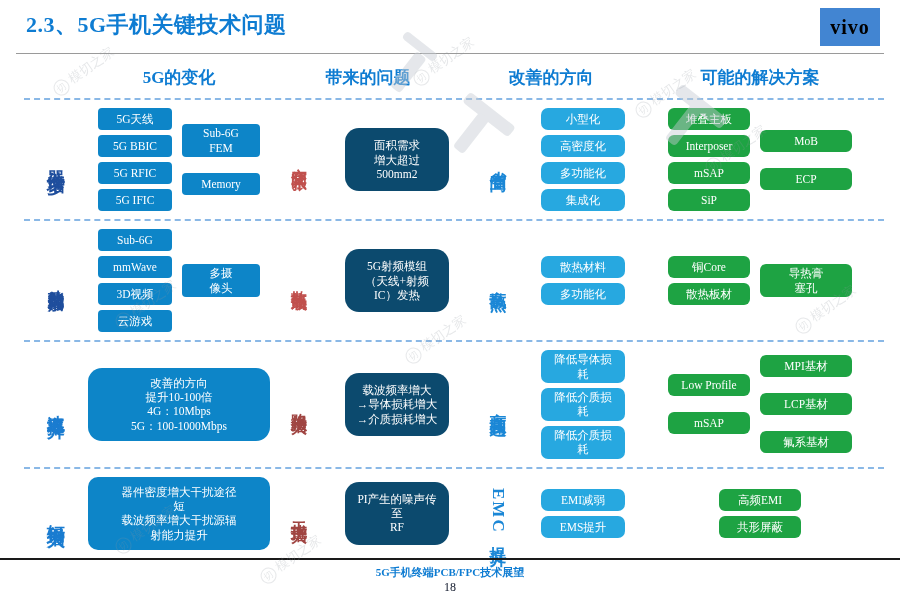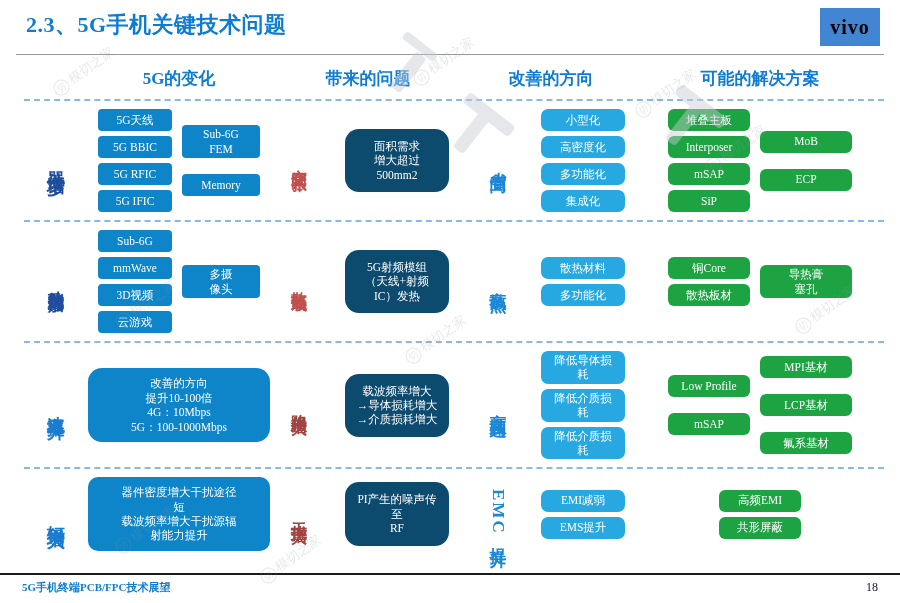--- a/index.html
+++ b/index.html
@@ -51,21 +51,21 @@
   .b-red{background:#0c4a6e;border-radius:14px;font-size:11.5px;padding:10px 8px;width:104px;}
   .b-lblue{background:#27a8e0;border-radius:7px;font-size:11.5px;min-height:22px;
            padding:2px 4px;width:84px;}
   .b-green{background:#1ea343;border-radius:6px;font-size:11.5px;min-height:22px;
            padding:2px 6px;width:82px;}
   .b-green.w2{width:92px;}
   .gap-lg{gap:16px;}
   
   .footer{margin-top:auto;border-top:2px solid #1a1a1a;margin-left:0;margin-right:0;
           display:flex;justify-content:space-between;align-items:center;
-          padding:5px 22px 8px 22px;}
+          padding:5px 22px 8px 22px;flex-direction:column;}
   .footer-left{color:#0e7cd2;font-weight:bold;font-size:11px;}
   .footer-page{color:#0f172a;font-size:12px;}
   
   .wm{position:absolute;color:#8f969e;opacity:.22;font-size:13px;white-space:nowrap;
       transform:rotate(-35deg);pointer-events:none;}
   .wm .ring{display:inline-block;border:1.5px solid #8f969e;border-radius:50%;
             width:14px;height:14px;text-align:center;line-height:14px;font-size:9px;
             margin-right:3px;vertical-align:middle;}
   .hammer{position:absolute;width:58px;height:13px;background:#c6ccd3;border-radius:4px;
           opacity:.45;transform:rotate(38deg);pointer-events:none;}

